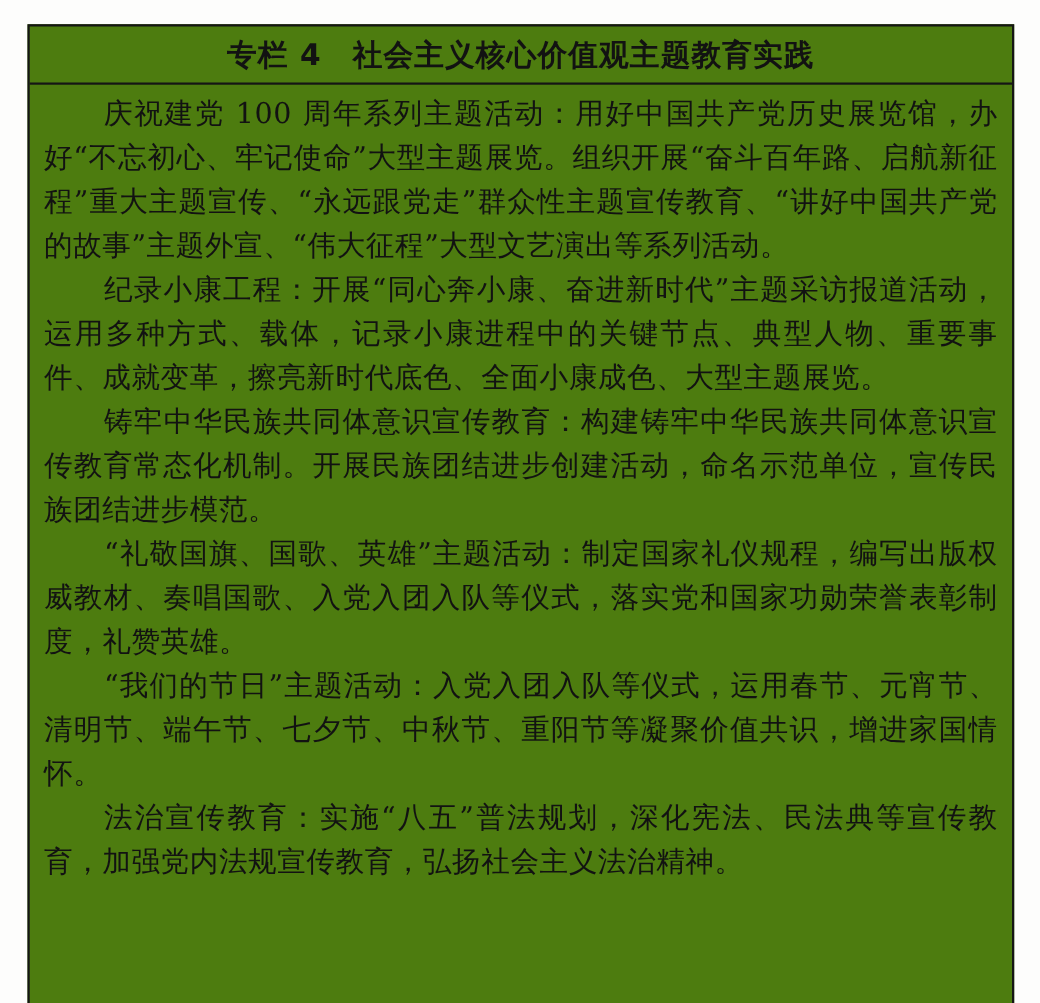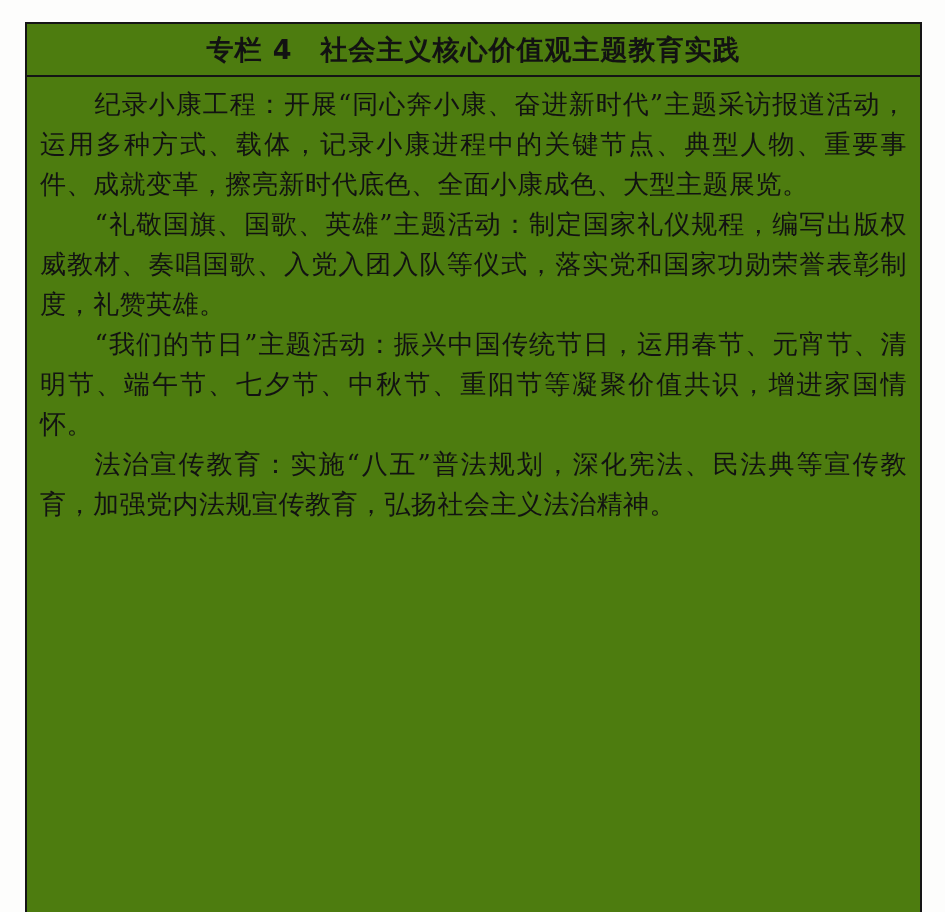--- a/index.html
+++ b/index.html
@@ -51,18 +51,20 @@
     margin: 0;
     text-indent: 2.1em;
   }
 </style>
 </head>
 <body>
 
 <div class="panel">
   <div class="panel-title">专栏 4　社会主义核心价值观主题教育实践</div>
   <div class="panel-body">
+    <p>庆祝建党 100 周年系列主题活动：用好中国共产党历史展览馆，办好“不忘初心、牢记使命”大型主题展览。组织开展“奋斗百年路、启航新征程”重大主题宣传、“永远跟党走”群众性主题宣传教育、“讲好中国共产党的故事”主题外宣、“伟大征程”大型文艺演出等系列活动。</p>
     <p>纪录小康工程：开展“同心奔小康、奋进新时代”主题采访报道活动，运用多种方式、载体，记录小康进程中的关键节点、典型人物、重要事件、成就变革，擦亮新时代底色、全面小康成色、大型主题展览。</p>
+    <p>铸牢中华民族共同体意识宣传教育：构建铸牢中华民族共同体意识宣传教育常态化机制。开展民族团结进步创建活动，命名示范单位，宣传民族团结进步模范。</p>
     <p>“礼敬国旗、国歌、英雄”主题活动：制定国家礼仪规程，编写出版权威教材、奏唱国歌、入党入团入队等仪式，落实党和国家功勋荣誉表彰制度，礼赞英雄。</p>
-    <p>“我们的节日”主题活动：振兴中国传统节日，运用春节、元宵节、清明节、端午节、七夕节、中秋节、重阳节等凝聚价值共识，增进家国情怀。</p>
+    <p>“我们的节日”主题活动：入党入团入队等仪式，运用春节、元宵节、清明节、端午节、七夕节、中秋节、重阳节等凝聚价值共识，增进家国情怀。</p>
     <p>法治宣传教育：实施“八五”普法规划，深化宪法、民法典等宣传教育，加强党内法规宣传教育，弘扬社会主义法治精神。</p>
   </div>
 </div>
 
 </body></html>

